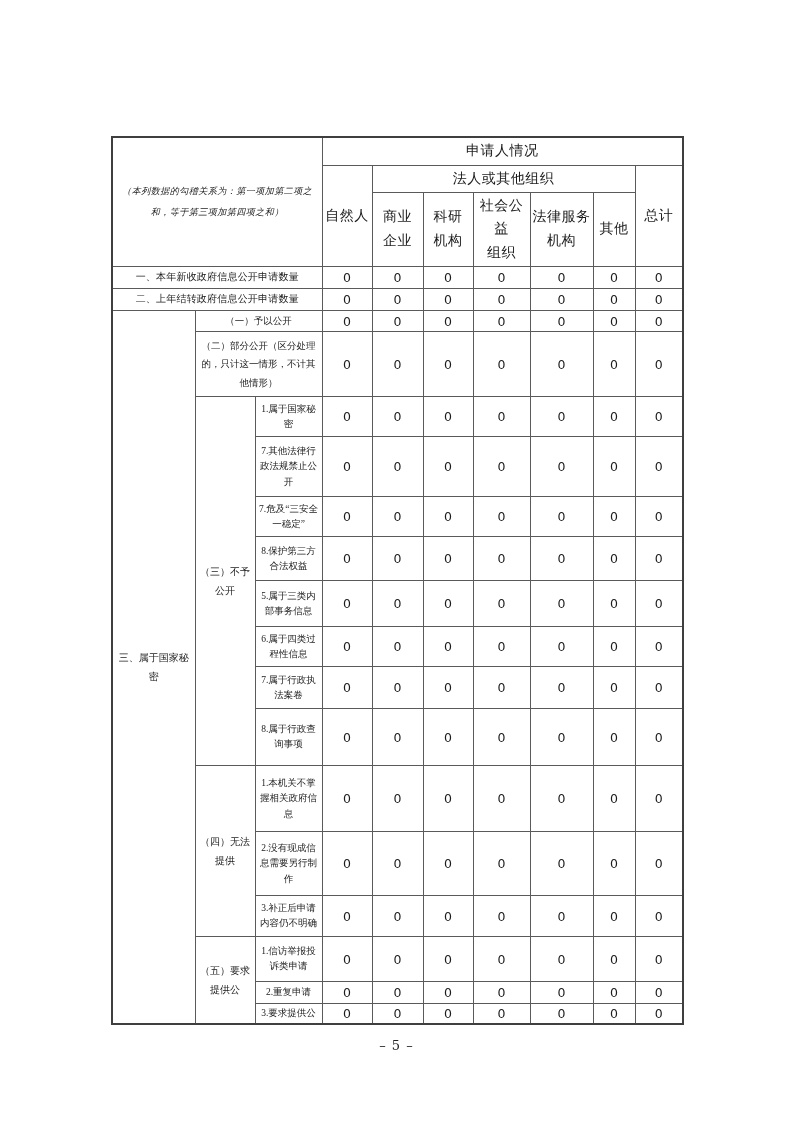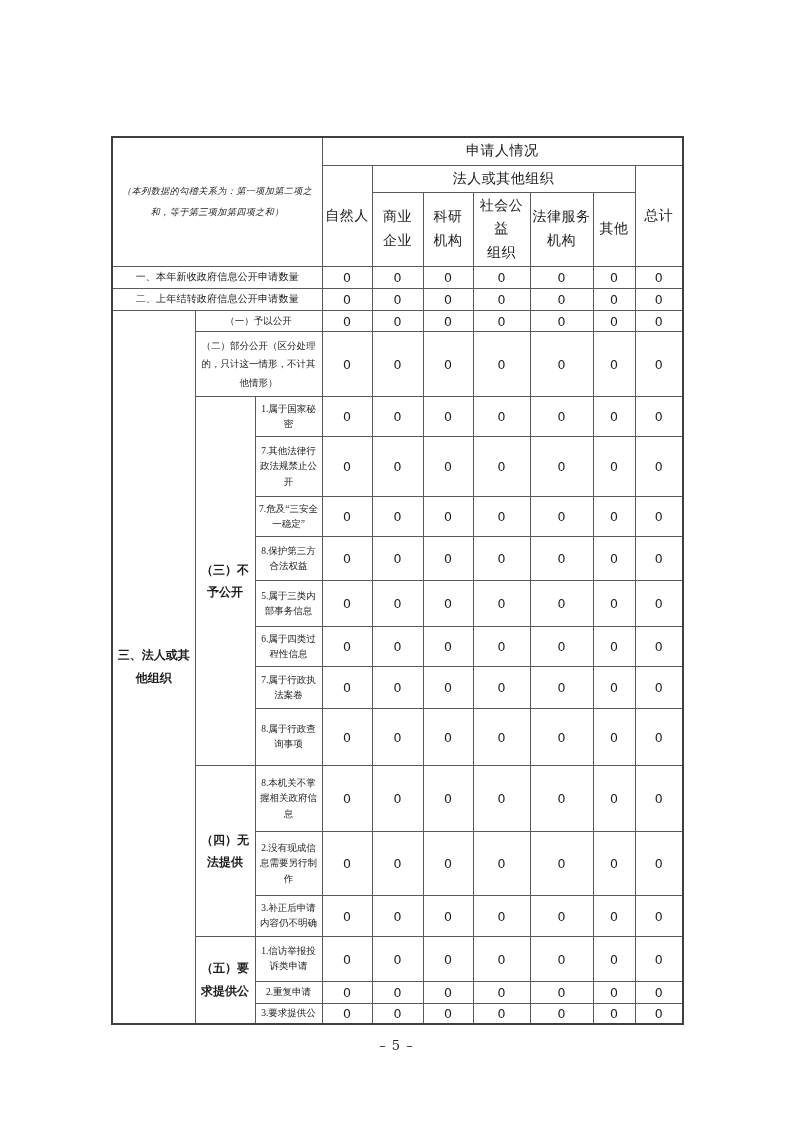--- a/index.html
+++ b/index.html
@@ -39,23 +39,22 @@
     font-size:14px;
     line-height:1.7;
     letter-spacing:0.5px;
   }
   td.pre{white-space:pre-line;}
   td.rlabel{
     font-size:10px;
     letter-spacing:0.2px;
   }
   td.sec1, td.sec2{
-    font-size:12px;
+    font-size:10px;
     line-height:1.9;
-    font-weight:bold;
   }
   td.l2{
     font-size:9.5px;
     line-height:1.95;
     padding:2px 3px;
     margin-top:23px;
   }
   td.right{text-align:right;padding-right:4px;}
   td.item{
     font-size:9.5px;
@@ -128,21 +127,21 @@
           <td colspan="3" class="rlabel">二、上年结转政府信息公开申请数量</td>
           <td class="val">0</td>
           <td class="val">0</td>
           <td class="val">0</td>
           <td class="val">0</td>
           <td class="val">0</td>
           <td class="val">0</td>
           <td class="val">0</td>
         </tr>
         <tr style="height: 20px;">
-          <td rowspan="16" class="sec1">三、法人或其他组织</td>
+          <td rowspan="16" class="sec1">三、属于国家秘密</td>
           <td colspan="2" class="l2 right">（一）予以公开</td>
           <td class="val">0</td>
           <td class="val">0</td>
           <td class="val">0</td>
           <td class="val">0</td>
           <td class="val">0</td>
           <td class="val">0</td>
           <td class="val">0</td>
         </tr>
         <tr style="height: 65px;">
@@ -231,21 +230,21 @@
           <td class="val">0</td>
           <td class="val">0</td>
           <td class="val">0</td>
           <td class="val">0</td>
           <td class="val">0</td>
           <td class="val">0</td>
           <td class="val">0</td>
         </tr>
         <tr style="height: 66px;">
           <td rowspan="3" class="sec2">（四）无法提供</td>
-          <td class="item">8.本机关不掌握相关政府信息</td>
+          <td class="item">1.本机关不掌握相关政府信息</td>
           <td class="val">0</td>
           <td class="val">0</td>
           <td class="val">0</td>
           <td class="val">0</td>
           <td class="val">0</td>
           <td class="val">0</td>
           <td class="val">0</td>
         </tr>
         <tr style="height: 64px;">
           <td class="item">2.没有现成信息需要另行制作</td>

